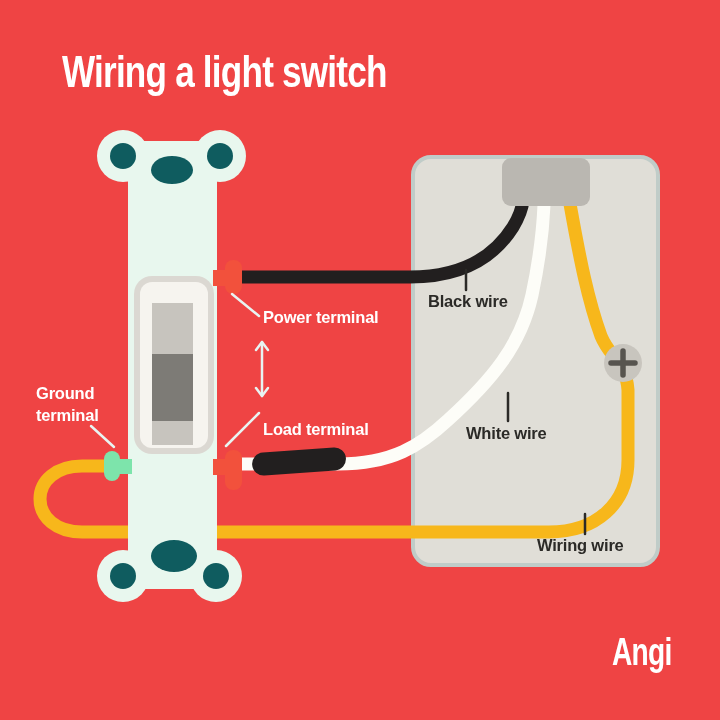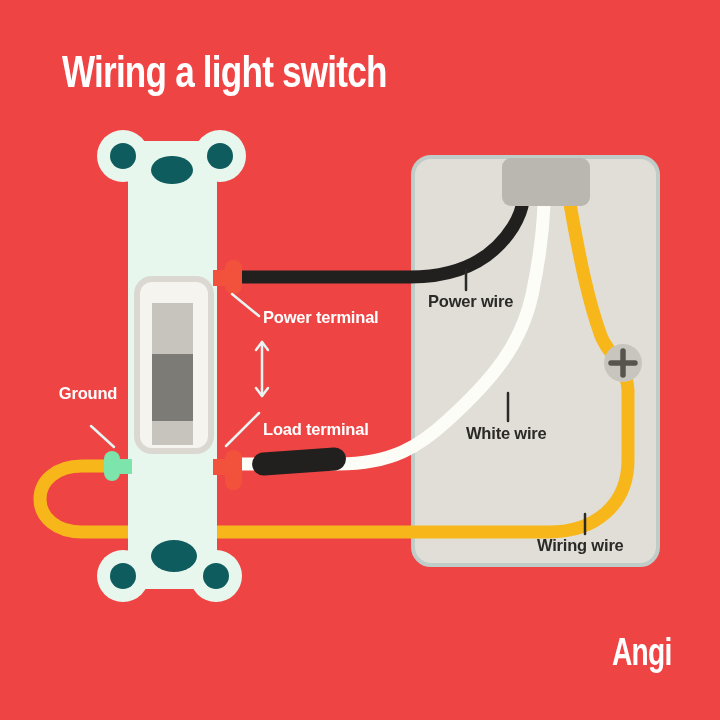--- a/index.html
+++ b/index.html
@@ -12,21 +12,21 @@
     position:absolute;left:62px;top:46px;color:#ffffff;
     font-size:45px;font-weight:bold;letter-spacing:-1px;
     transform:scaleX(0.78);transform-origin:left top;white-space:nowrap;
   }
   .lbl{position:absolute;font-weight:bold;white-space:nowrap;}
   .lbl-light{color:#ffffff;font-size:16.5px;letter-spacing:-0.2px;}
   .lbl-dark{color:#2b2a27;font-size:16.5px;letter-spacing:-0.2px;}
   .lbl-power{left:263px;top:308px;text-align:right;}
   .lbl-inter{left:271px;top:356px;}
   .lbl-load{left:263px;top:420px;}
-  .lbl-ground-block{left:36px;top:383px;width:104px;text-align:center;line-height:1.32;}
+  .lbl-ground-block{left:36px;top:383px;width:104px;line-height:1.32;}
   .lbl-blackwire{left:428px;top:292px;}
   .lbl-whitewire{left:466px;top:424px;}
   .lbl-groundwire{left:537px;top:536px;}
   .footer{
     position:absolute;left:56px;top:652px;color:rgba(255,255,255,0.95);
     font-size:11px;letter-spacing:0.1px;white-space:nowrap;
   }
   .brand{
     position:absolute;left:612px;top:631px;color:#ffffff;
     font-size:38px;font-weight:800;letter-spacing:-1px;
@@ -121,23 +121,24 @@
 
   <div class="title">Wiring a light switch</div>
 
   <div class="lbl lbl-light lbl-power">Power terminal</div>
 
 
   <div class="lbl lbl-light lbl-load">Load terminal</div>
 
   <div class="lbl lbl-light lbl-ground-block">
     <div>Ground</div>
+    <div>terminal</div>
   </div>
 
-  <div class="lbl lbl-dark lbl-blackwire">Power wire</div>
+  <div class="lbl lbl-dark lbl-blackwire">Black wire</div>
 
   <div class="lbl lbl-dark lbl-whitewire">White wire</div>
 
   <div class="lbl lbl-dark lbl-groundwire">Wiring wire</div>
 
 
   <div class="brand">Angi</div>
 </div>
 
 </body></html>

